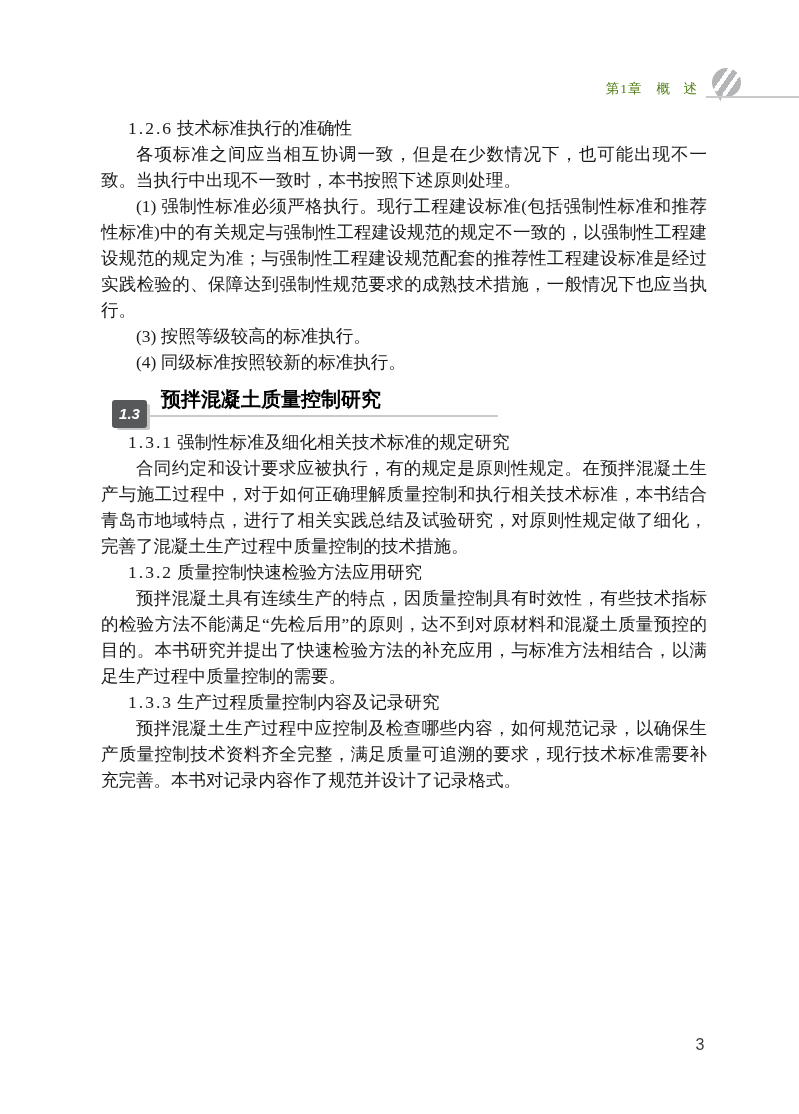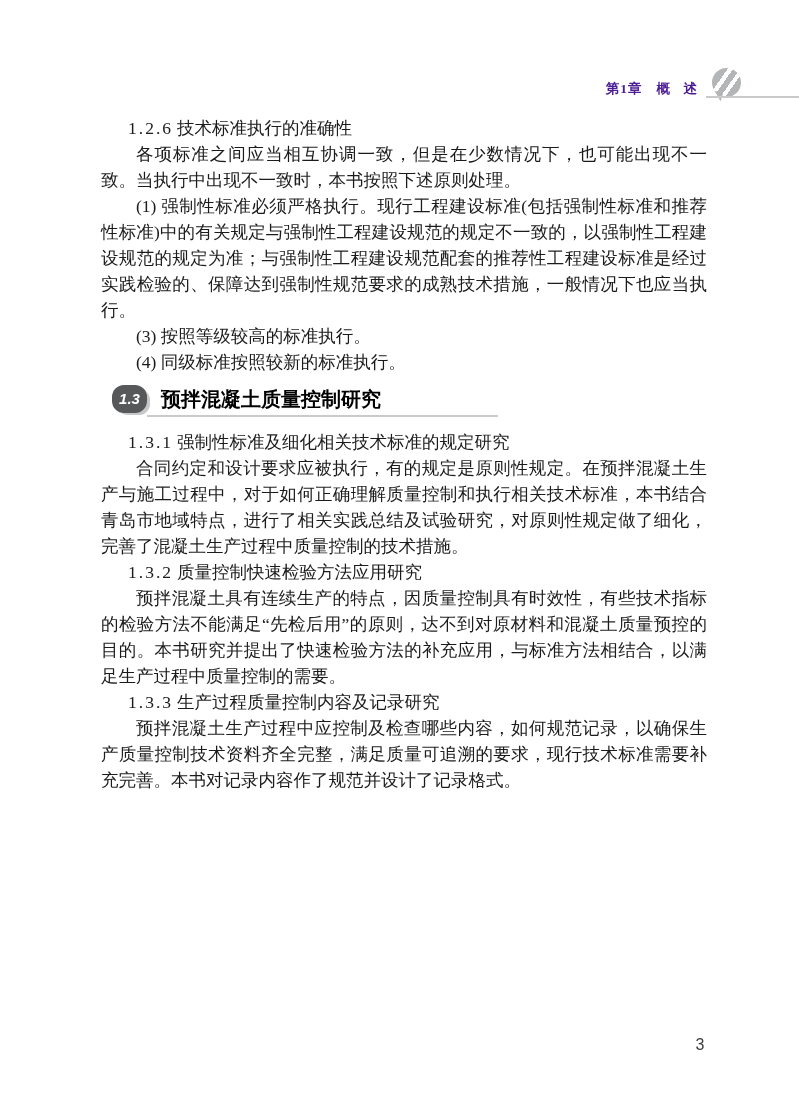--- a/index.html
+++ b/index.html
@@ -10,23 +10,22 @@
     background:#ffffff;
     font-family:"Liberation Serif", serif;
     color:var(--text-color, #1b1b1b);
     overflow:hidden;
   }
 
   
   .running-head {
     position:absolute; top:80px; right:102px; left:0; height:22px;
     text-align:right;
-    font-size:13.5px; color:#4c1d95;
+    font-size:13.5px; color:#4d7c0f;
     letter-spacing:1px;
-    font-weight:bold;
   }
   .running-head .chap { margin-right:14px; }
   .running-head .chap-title { letter-spacing:0; }
   .head-rule {
     position:absolute; top:96px; left:706px; width:93px; height:2px;
     background:var(--rule-color, #c9cacb);
   }
   .pen-icon {
     position:absolute; top:68px; left:712px;
     width:29px; height:29px; border-radius:50%;
@@ -60,23 +59,23 @@
 
   
   .section-heading {
     display:flex; align-items:stretch;
     width:386px;
     margin:8px 0 12px 11px;
     height:34px;
     box-sizing:border-box;
   }
   .section-badge {
-    width:35px; height:28px; margin-top:2px;
+    width:35px; height:28px; margin-top:17px;
     background:var(--badge-bg, #57585a);
-    border-radius:12px;
+    border-radius:3px;
     box-shadow:4px 3px 0 -1px var(--badge-shadow, #c7c8ca);
     color:#ffffff;
     font-family:"Liberation Sans", sans-serif;
     font-weight:bold; font-style:italic; font-size:15px;
     display:flex; align-items:center; justify-content:center;
     flex:0 0 auto;
   }
   .section-title-wrap {
     flex:1;
     border-bottom:2px solid var(--rule-color, #c9cacb);

